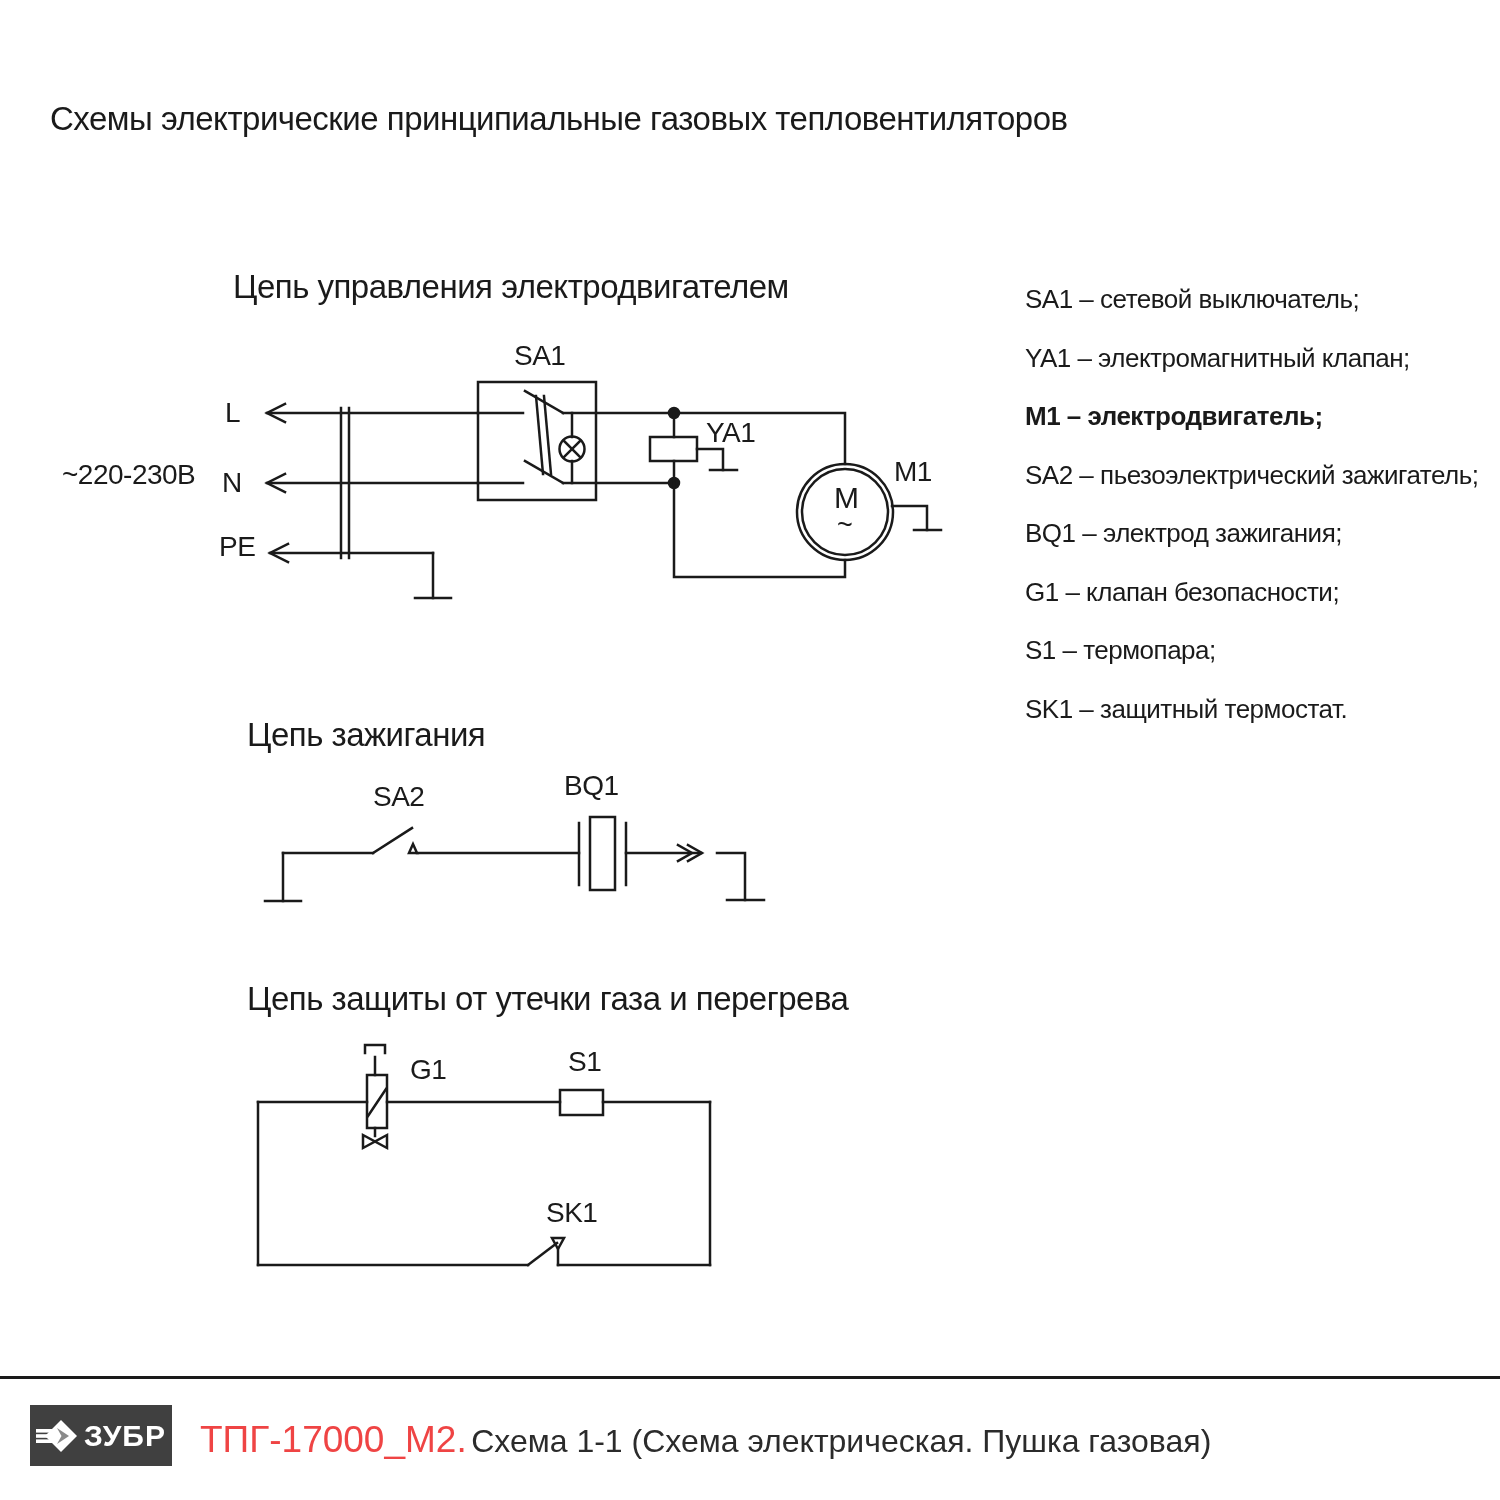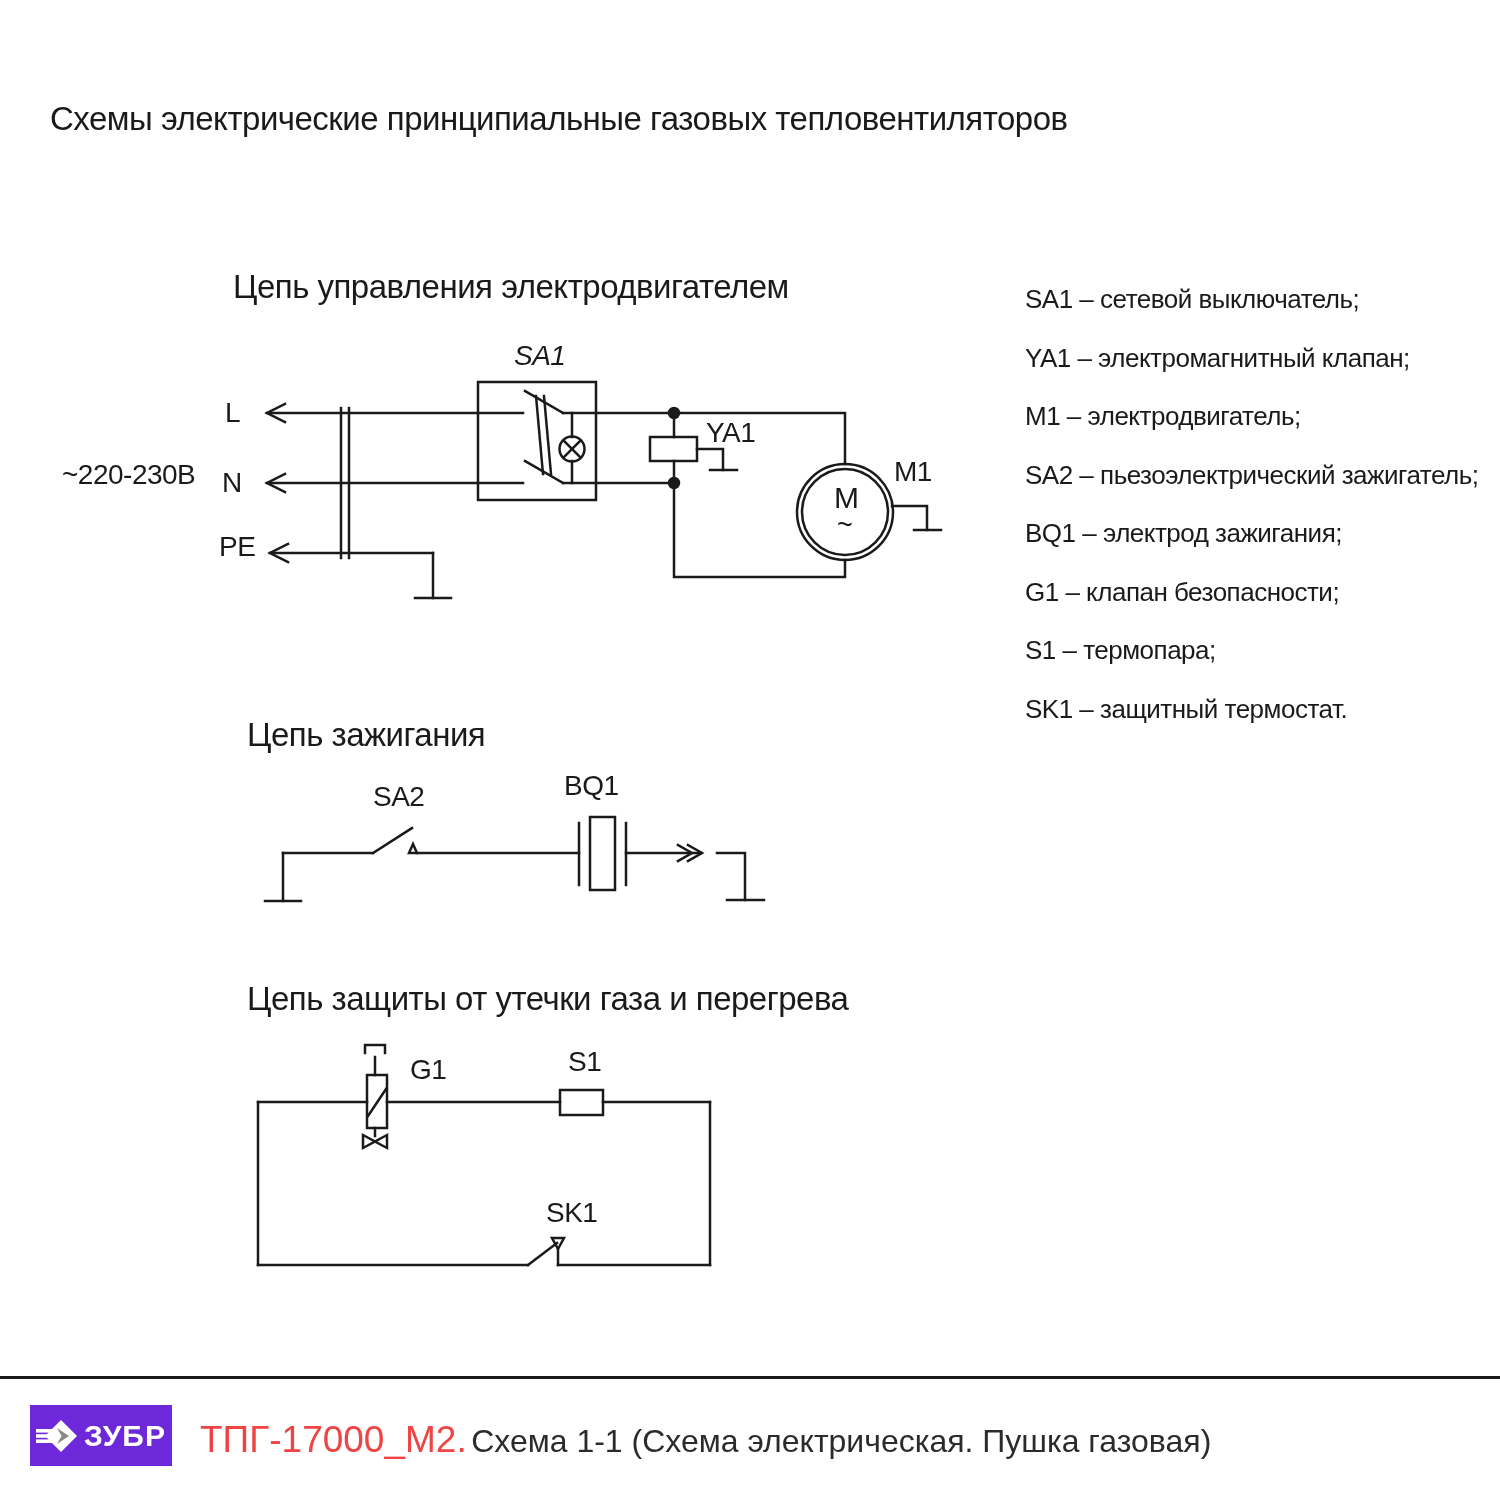--- a/index.html
+++ b/index.html
@@ -4,21 +4,21 @@
 <style>
   html,body{margin:0;padding:0;background:#ffffff;}
   body{width:1500px;height:1500px;position:relative;overflow:hidden;
        font-family:"Liberation Sans", sans-serif;color:#1a1a1a;}
   .abs{position:absolute;white-space:nowrap;}
   .lbl{font-size:28px;letter-spacing:-0.5px;}
   .section-title{font-size:33px;letter-spacing:-0.5px;}
   #schematic-svg{position:absolute;left:0;top:0;}
   .legend-item{position:absolute;left:1025px;font-size:26px;letter-spacing:-0.5px;}
   #footer-divider{position:absolute;left:0;top:1376px;width:1500px;height:3px;background:#1a1a1a;}
-  #logo-box{position:absolute;left:30px;top:1405px;width:142px;height:61px;background:#6d28d9;
+  #logo-box{position:absolute;left:30px;top:1405px;width:142px;height:61px;background:#404040;
             display:flex;align-items:center;justify-content:center;gap:6px;}
   #logo-text{color:#ffffff;font-weight:800;font-size:30px;letter-spacing:1px;}
   #footer-text{position:absolute;left:200px;top:1419px;white-space:nowrap;}
   #footer-model{font-weight:normal;font-size:37px;color:#ef4444;}
   #footer-caption{font-size:32px;color:#2b2b2b;}
 </style>
 </head>
 <body>
 
 <svg id="schematic-svg" width="1500" height="1500" viewBox="0 0 1500 1500" fill="none" stroke="#1a1a1a" stroke-width="2.5" stroke-linecap="square">
@@ -142,39 +142,39 @@
 </svg>
 
 <div class="abs section-title" style="left:50px;top:100px;">Схемы электрические принципиальные газовых тепловентиляторов</div>
 
 <div class="abs section-title" style="left:233px;top:268px;">Цепь управления электродвигателем</div>
 
 <div class="abs lbl" style="left:62px;top:459px;">~220-230В</div>
 <div class="abs lbl" style="left:225px;top:397px;">L</div>
 <div class="abs lbl" style="left:222px;top:467px;">N</div>
 <div class="abs lbl" style="left:219px;top:531px;">PE</div>
-<div class="abs lbl" style="left:514px;top:340px;font-style:italic;">SA1</div>
+<div class="abs lbl" style="left:514px;top:340px;">SA1</div>
 <div class="abs lbl" style="left:706px;top:417px;text-align:right;">YA1</div>
 <div class="abs lbl" style="left:894px;top:456px;">M1</div>
 <div class="abs" style="left:834px;top:481px;font-size:30px;">M</div>
 <div class="abs" style="left:837px;top:510px;font-size:27px;">~</div>
 
 <div class="abs section-title" style="left:247px;top:716px;">Цепь зажигания</div>
 <div class="abs lbl" style="left:373px;top:781px;">SA2</div>
 <div class="abs lbl" style="left:564px;top:770px;">BQ1</div>
 
 <div class="abs section-title" style="left:247px;top:980px;">Цепь защиты от утечки газа и перегрева</div>
 <div class="abs lbl" style="left:410px;top:1054px;">G1</div>
 <div class="abs lbl" style="left:568px;top:1046px;">S1</div>
 <div class="abs lbl" style="left:546px;top:1197px;">SK1</div>
 
 <div>
   <div class="legend-item" style="top:284px;">SA1 – сетевой выключатель;</div>
   <div class="legend-item" style="top:343px;">YA1 – электромагнитный клапан;</div>
-  <div class="legend-item" style="top:401px;">M1 – электродвигатель;</div>
+  <div class="legend-item" style="top:401px;font-weight:bold;">M1 – электродвигатель;</div>
   <div class="legend-item" style="top:460px;">SA2 – пьезоэлектрический зажигатель;</div>
   <div class="legend-item" style="top:518px;">BQ1 – электрод зажигания;</div>
   <div class="legend-item" style="top:577px;">G1 – клапан безопасности;</div>
   <div class="legend-item" style="top:635px;">S1 – термопара;</div>
   <div class="legend-item" style="top:694px;">SK1 – защитный термостат.</div>
 </div>
 
 <div id="footer-divider"></div>
 
 <div id="logo-box">

